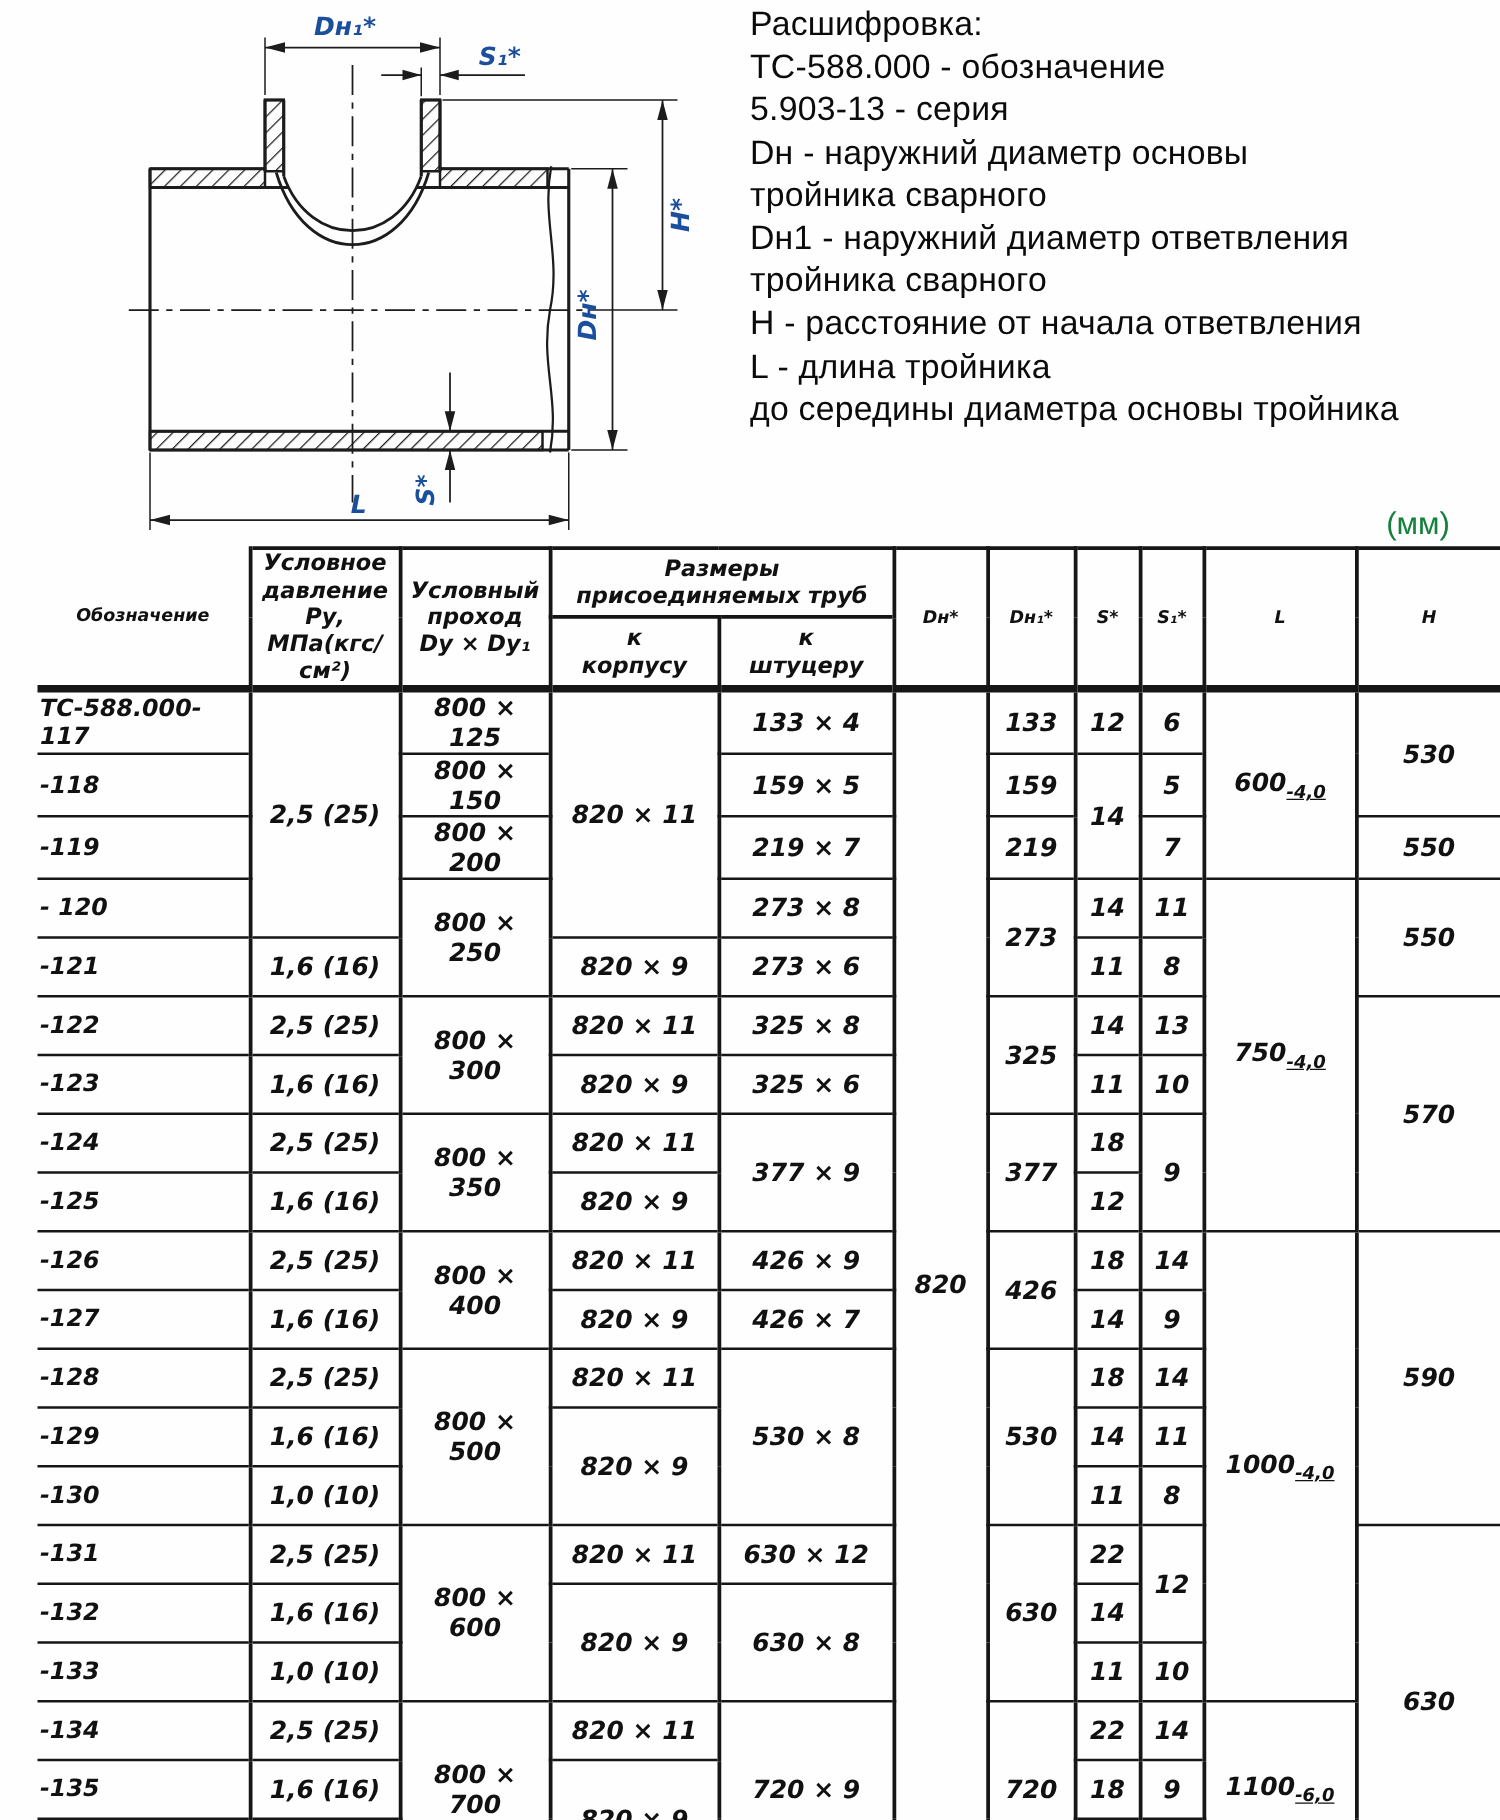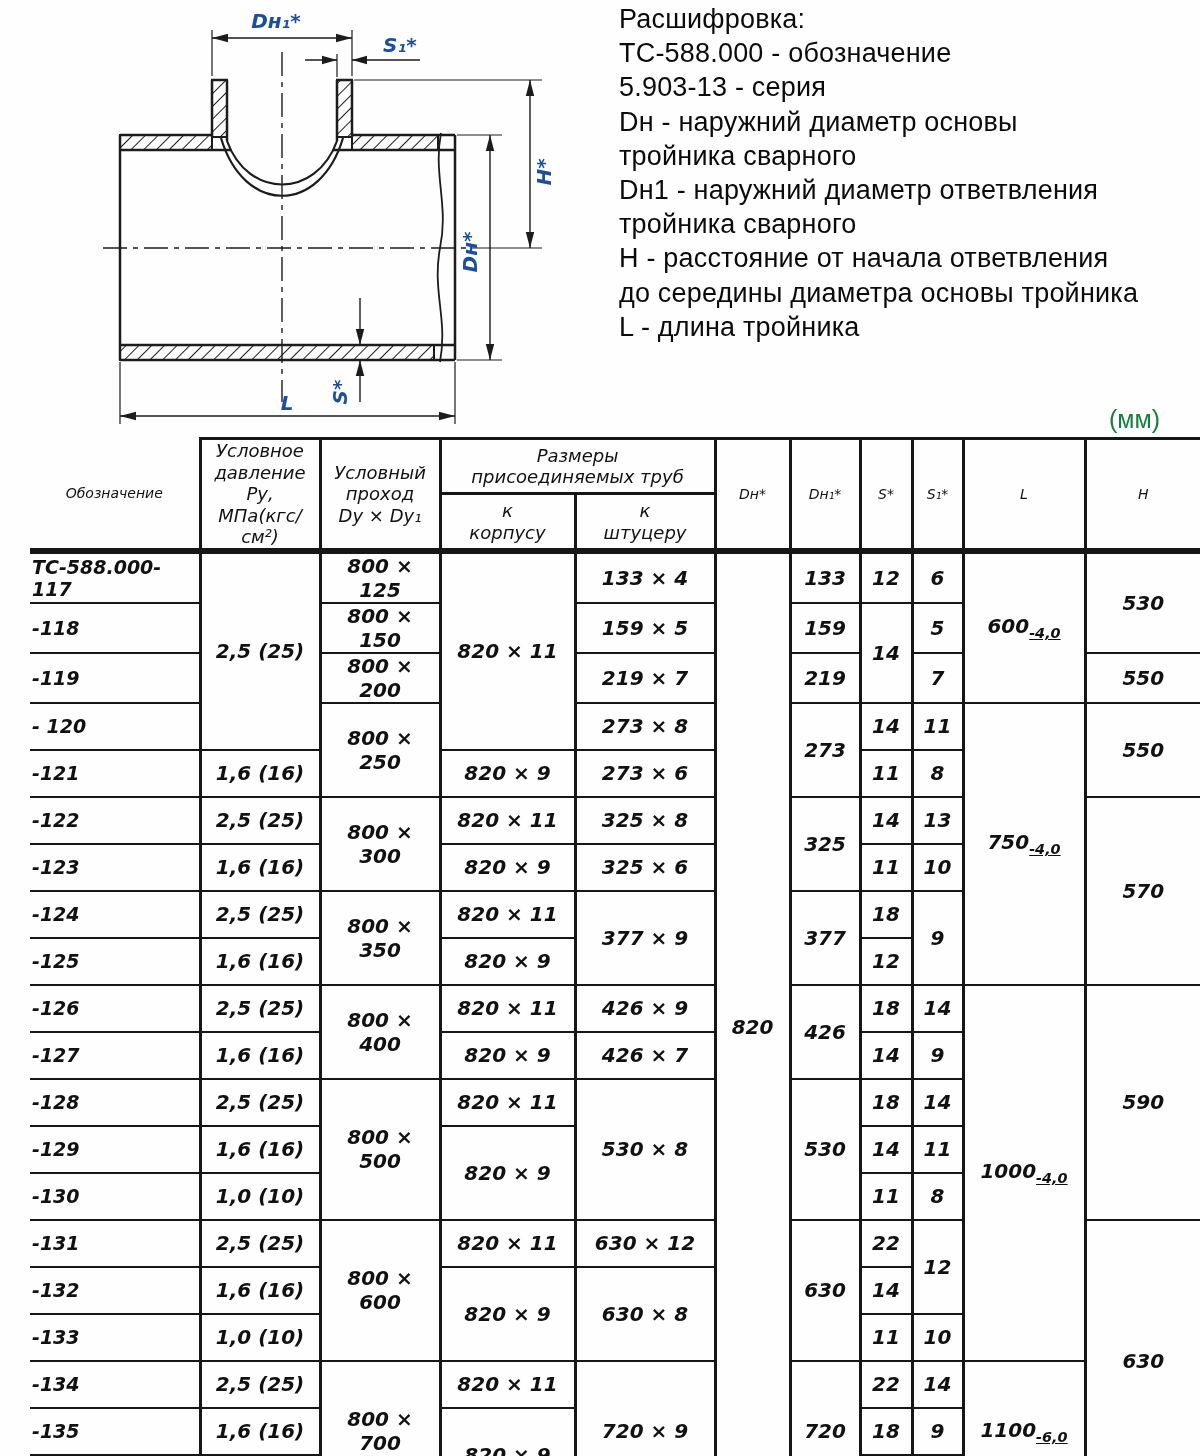--- a/index.html
+++ b/index.html
@@ -5,21 +5,21 @@
   html,body { margin:0; padding:0; }
   body {
     width:1200px; height:1456px; overflow:hidden; position:relative;
     background:#fefefe; color:#121212;
     font-family:"DejaVu Sans", sans-serif;
   }
   
   .top-section { position:absolute; left:0; top:0; width:1200px; height:437px; }
   .drawing-wrap { position:absolute; left:0; top:0; width:620px; height:437px; }
   .legend {
-    position:absolute; left:619px; top:2px; width:566px;
+    position:absolute; left:600px; top:2px; width:566px;
     font-family:"Liberation Sans", sans-serif;
     font-size:27px; line-height:34.2px; font-weight:500; color:#0b0b0b;
     letter-spacing:0.2px;
   }
   .units {
     position:absolute; right:40px; top:405px;
     font-family:"Liberation Sans", sans-serif;
     font-size:25px; font-weight:500; color:#15803d;
   }
   svg text.dim-label {
@@ -32,21 +32,21 @@
     border-collapse:collapse; table-layout:fixed;
     font-style:italic; font-weight:bold; color:#111;
   }
   .spec-table td, .spec-table th {
     border:solid #161616; border-width:2px 3px;
     text-align:center; vertical-align:middle;
     padding:0 2px; overflow:hidden;
   }
   .spec-table thead th {
     border-top-width:3px; border-bottom-width:6px;
-    font-size:18px; line-height:1.2; white-space:pre-line; font-weight:normal;
+    font-size:18px; line-height:1.2; white-space:pre-line; font-weight:bold;
   }
   .spec-table thead th.span-top { border-bottom-width:2px;text-align:center; }
   .spec-table thead th.big { font-size:14px; }
   .spec-table tbody td { font-size:20px; height:45px; }
   .spec-table .col-0 { border-left:none; }
   .spec-table .col-10 { border-right:none; }
   .spec-table th.col-0 { border-top:none; }
   .spec-table tbody td.col-0 { text-align:left; padding-right:16px; font-size:19px; }
   .tol-sub { font-size:0.72em; vertical-align:-0.35em;text-decoration:underline; }
 </style>
@@ -110,22 +110,22 @@
 
   <div class="legend">
     <div>Расшифровка:</div>
     <div>ТС-588.000 - обозначение</div>
     <div>5.903-13 - серия</div>
     <div>Dн - наружний диаметр основы</div>
     <div>тройника сварного</div>
     <div>Dн1 - наружний диаметр ответвления</div>
     <div>тройника сварного</div>
     <div>H - расстояние от начала ответвления</div>
+    <div>L - длина тройника</div>
     <div>до середины диаметра основы тройника</div>
-    <div>L - длина тройника</div>
   </div>
 
   <div class="units">(мм)</div>
 </div>
 
 <table class="spec-table">
   <colgroup>
     <col style="width:170px">
       <col style="width:120px">
       <col style="width:120px">

